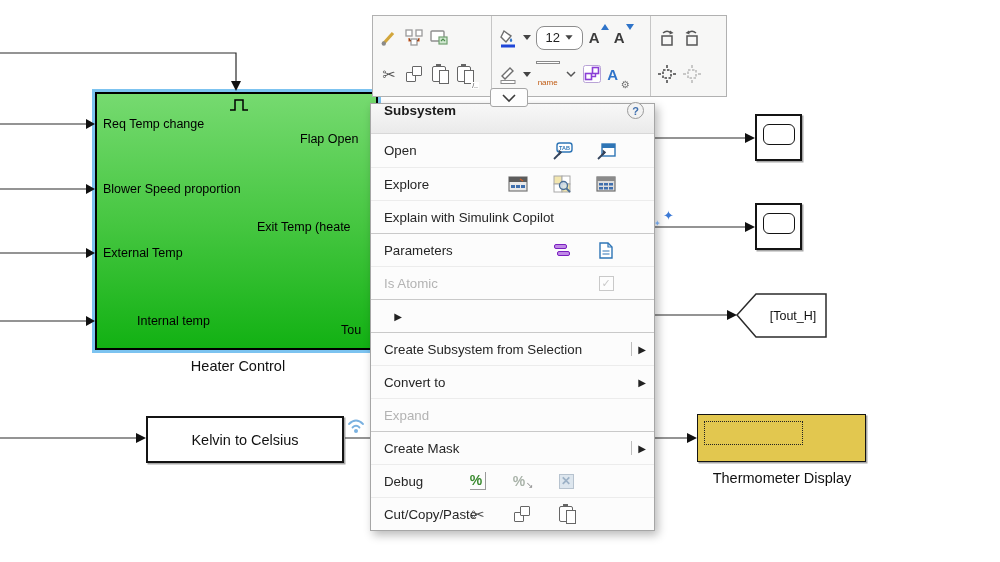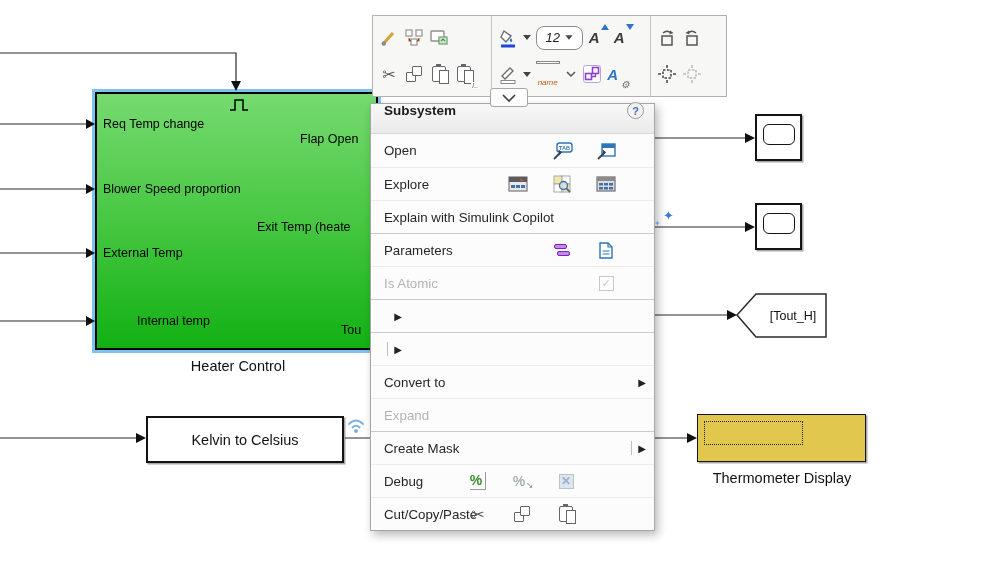--- a/index.html
+++ b/index.html
@@ -39,21 +39,21 @@
     display:flex;align-items:center;justify-content:center;font-size:14.5px;color:#111;
   }
   .stream-badge{position:absolute;left:345px;top:415px;z-index:2;}
   
   .mini-toolbar{
     position:absolute;left:372px;top:15px;width:355px;height:82px;z-index:8;
     background:#f7f7f6;border:1px solid #b1b1b1;display:flex;
   }
   .tb-group{display:flex;flex-direction:column;justify-content:space-evenly;padding:2px 6px;}
   .tb-group + .tb-group{border-left:1px solid #c6c6c6;}
-  .tb-g1{width:118px;} .tb-g2{width:160px;font-style:italic;} .tb-g3{width:76px;}
+  .tb-g1{width:118px;} .tb-g2{width:160px;} .tb-g3{width:76px;}
   .tb-row{display:flex;align-items:center;gap:5px;height:34px;}
   .tb-btn{display:flex;align-items:center;justify-content:center;min-width:20px;height:26px;cursor:default;}
   .glyph-cut{font-size:16px;color:#555;}
   .caret-down{width:0;height:0;border-left:4px solid transparent;border-right:4px solid transparent;border-top:5px solid #444;}
   .size-combo{
     display:flex;align-items:center;justify-content:center;gap:5px;width:47px;height:24px;
     background:#fff;border:1.4px solid #8d8d8d;border-radius:8px;font-size:13px;color:#222;
   }
   .a-btn{position:relative;font-size:15px;font-weight:bold;color:#3b3b3b;padding-right:7px;}
   .a-btn .tri{position:absolute;right:-1px;top:-1px;width:0;height:0;border-left:4px solid transparent;border-right:4px solid transparent;}
@@ -463,20 +463,21 @@
       <span class="mi-caret"></span>
     </div>
 
     <div class="mi sep-strong">
       <span class="mi-caret">
           <span>▶</span>
         </span>
     </div>
 
     <div class="mi sep-strong">
+      <span class="mi-label">Create Subsystem from Selection</span>
       <span class="mi-caret caret-wrap">
           <span class="split-bar"></span>
           <span>▶</span>
         </span>
     </div>
 
     <div class="mi sep-light">
       <span class="mi-label">Convert to</span>
       <span class="mi-caret">
           <span>▶</span>

